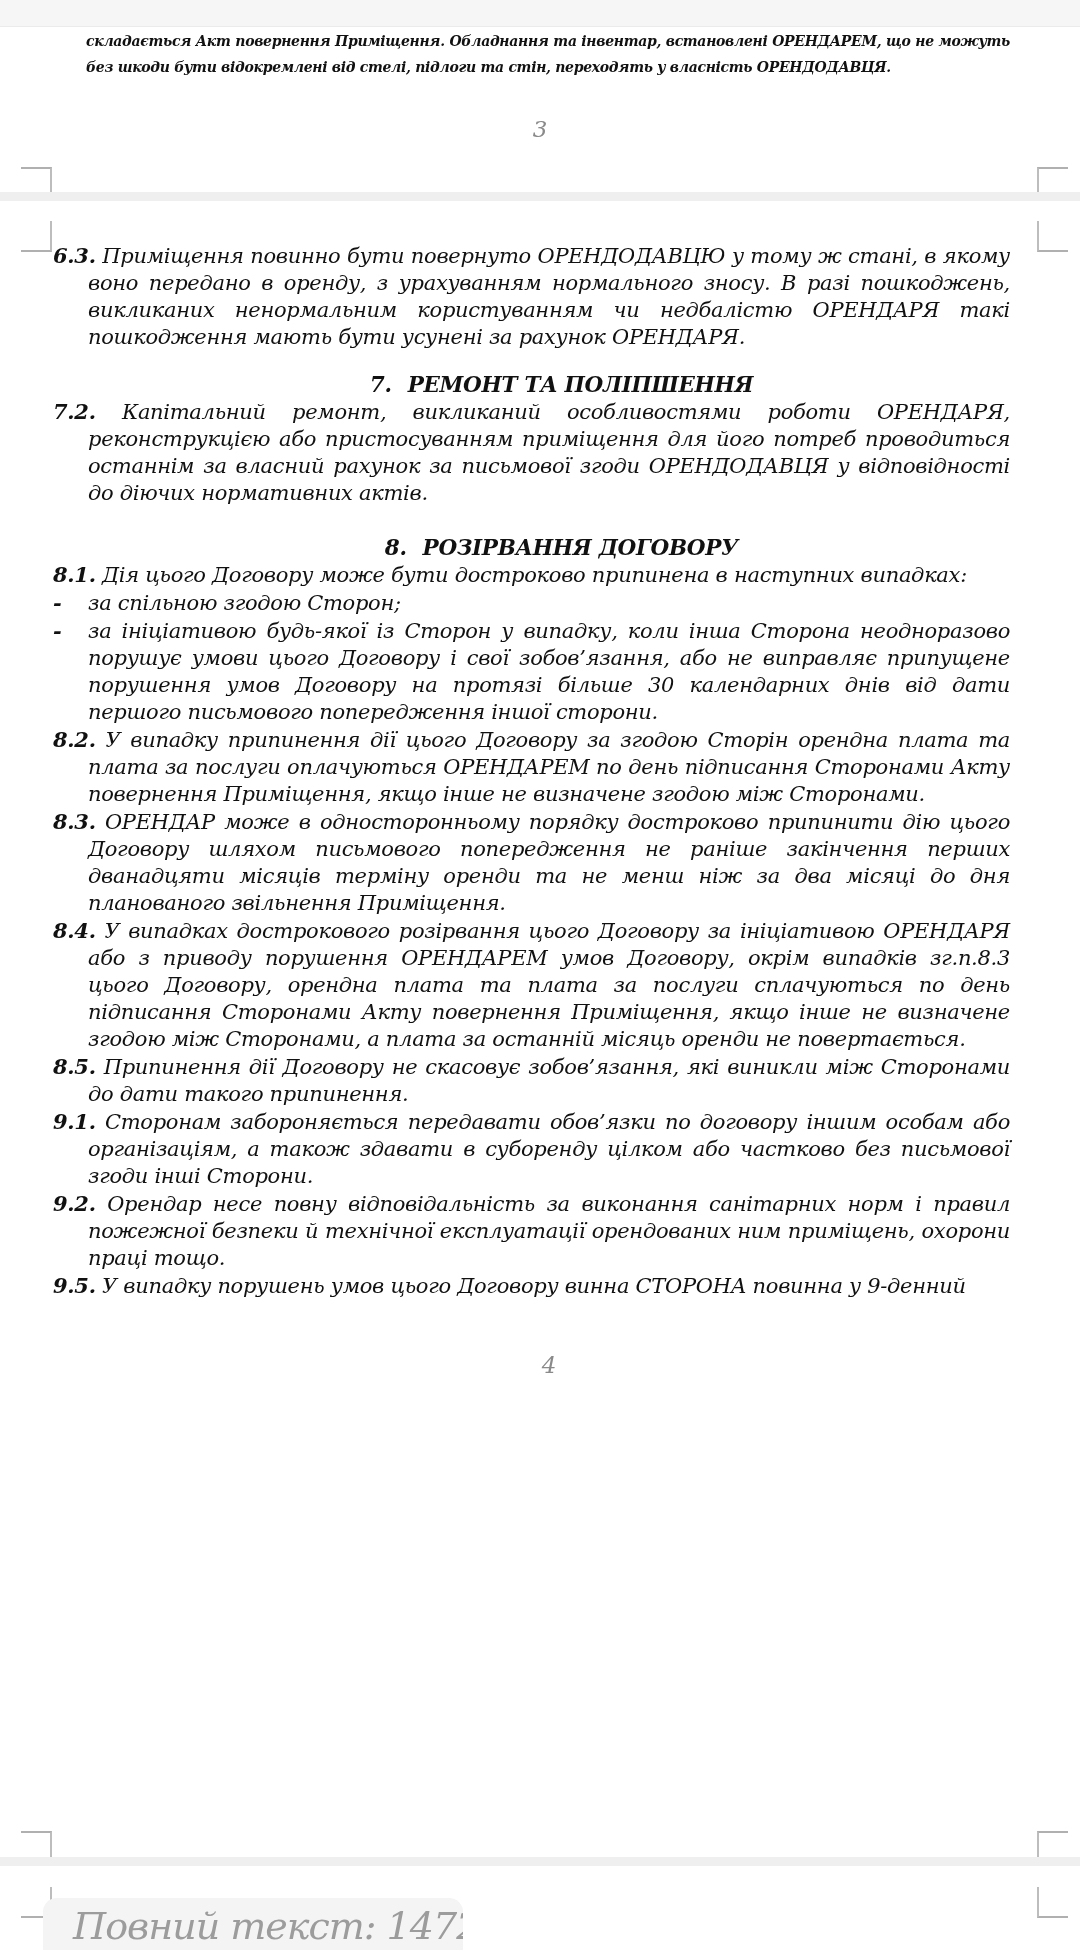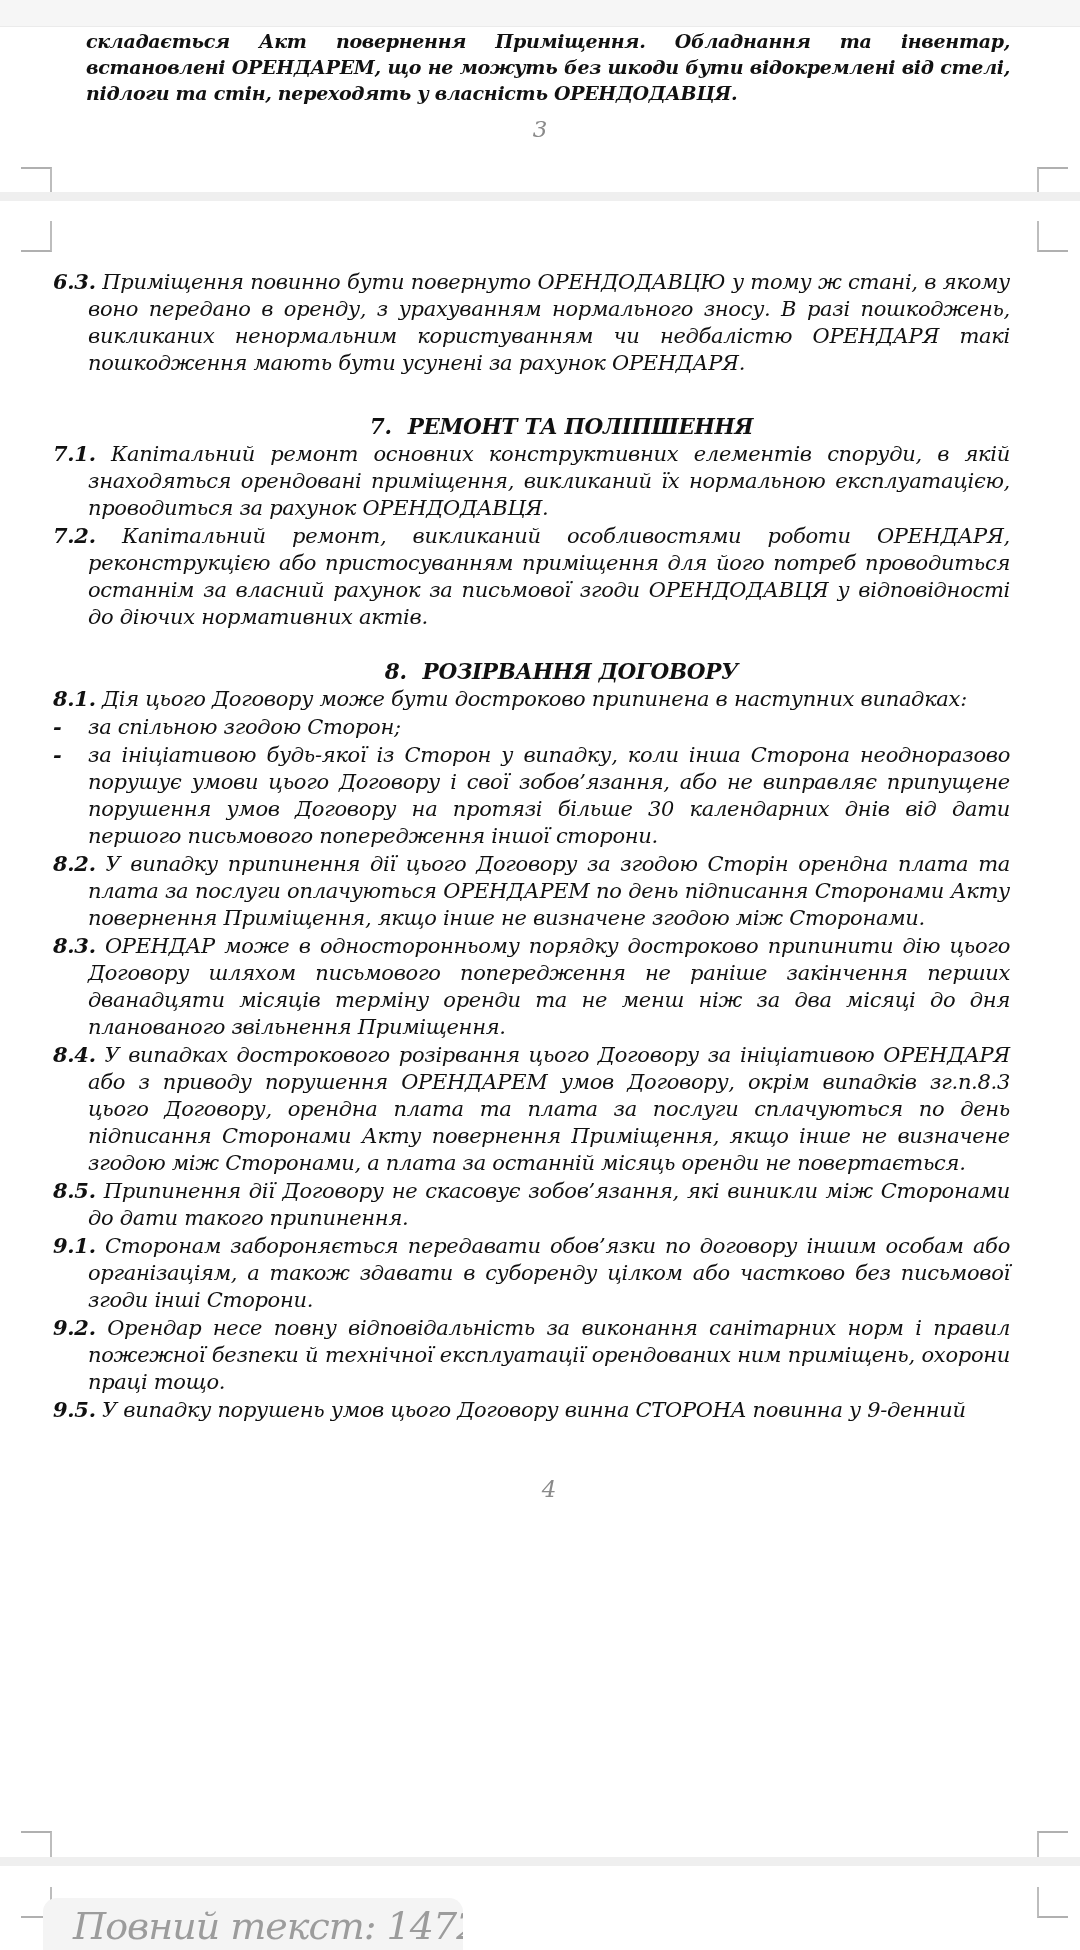--- a/index.html
+++ b/index.html
@@ -19,39 +19,39 @@
   .mark-lb{left:21px;height:24px;border-top:2px solid #b0b0b0;border-right:2px solid #bdbdbd;}
   .mark-rb{left:1037px;height:24px;border-top:2px solid #b0b0b0;border-left:2px solid #bdbdbd;}
   .mark-lt{left:21px;height:29px;border-bottom:2px solid #b0b0b0;border-right:2px solid #bdbdbd;}
   .mark-rt{left:1037px;height:29px;border-bottom:2px solid #b0b0b0;border-left:2px solid #bdbdbd;}
   .row1{top:167px;}  .row2{top:221px;}
   .row3{top:1831px;} .row4{top:1887px;}
 
   
   .p3-para{
     position:absolute;left:86px;top:28px;width:924px;
-    font-style:italic;font-weight:bold;font-size:19px;line-height:26px;
+    font-style:italic;font-weight:bold;font-size:14px;line-height:26px;
     letter-spacing:-0.3px;text-align:justify;
   }
   .p3-num{position:absolute;left:0;top:116px;width:1080px;text-align:center;
     font-style:italic;font-size:23px;color:#8a8a8a;}
 
   
   .p4-body{
-    position:absolute;left:0;top:268px;width:1080px;box-sizing:border-box;
+    position:absolute;left:0;top:242px;width:1080px;box-sizing:border-box;
     padding:0 70px 0 53px;
     font-style:italic;font-size:21px;line-height:27px;letter-spacing:-0.3px;
     text-align:justify;
   }
   .clause{margin:0;padding-left:35px;text-indent:-35px;}
   .clause .num{font-weight:bold;font-style:italic;}
   .dash{display:inline-block;width:35px;text-indent:0;font-weight:bold;}
   .heading{margin:0;padding-left:60px;text-align:center;font-weight:bold;font-style:italic;font-size:21.5px;line-height:27px;}
   .heading .hnum{margin-right:16px;}
-  .mt-lg{margin-top:36px;text-align:center;}
+  .mt-lg{margin-top:20px;text-align:center;}
   .mt-md{margin-top:27px;}
   .mt-h9{margin-top:30px;}
   .p4-num{margin-top:52px;text-align:center;text-indent:0;font-style:italic;font-size:23px;color:#8a8a8a;font-weight:normal;}
 
   
   .overlay{
     position:absolute;left:43px;top:1898px;width:420px;height:52px;
     background:#f4f4f4;border-radius:14px 14px 0 0;
     overflow:hidden;
   }
@@ -76,21 +76,20 @@
   <div class="page-gap gap-1"></div>
   <div class="mark mark-lt row2"></div>
   <div class="mark mark-rt row2"></div>
 
   <div class="p4-body">
 
     <p class="clause"><span class="num">6.3.</span> <span>Приміщення повинно бути повернуто ОРЕНДОДАВЦЮ у тому ж стані, в якому воно передано в оренду, з урахуванням нормального зносу. В разі пошкоджень, викликаних ненормальним користуванням чи недбалістю ОРЕНДАРЯ такі пошкодження мають бути усунені за рахунок ОРЕНДАРЯ.</span></p>
 
     <p class="heading mt-lg"><span class="hnum">7.</span><span>РЕМОНТ ТА ПОЛІПШЕННЯ</span></p>
 
-    <p class="clause"><span class="num">7.1.</span> <span>Капітальний ремонт основних конструктивних елементів споруди, в якій знаходяться орендовані приміщення, викликаний їх нормальною експлуатацією, проводиться за рахунок ОРЕНДОДАВЦЯ.</span></p>
 
     <p class="clause"><span class="num">7.2.</span> <span>Капітальний ремонт, викликаний особливостями роботи ОРЕНДАРЯ, реконструкцією або пристосуванням приміщення для його потреб проводиться останнім за власний рахунок за письмової згоди ОРЕНДОДАВЦЯ у відповідності до діючих нормативних актів.</span></p>
 
 
     <p class="heading mt-md"><span class="hnum">8.</span><span>РОЗІРВАННЯ ДОГОВОРУ</span></p>
 
     <p class="clause"><span class="num">8.1.</span> <span>Дія цього Договору може бути достроково припинена в наступних випадках:</span></p>
 
     <p class="clause"><span class="dash">-</span><span>за спільною згодою Сторон;</span></p>
 

